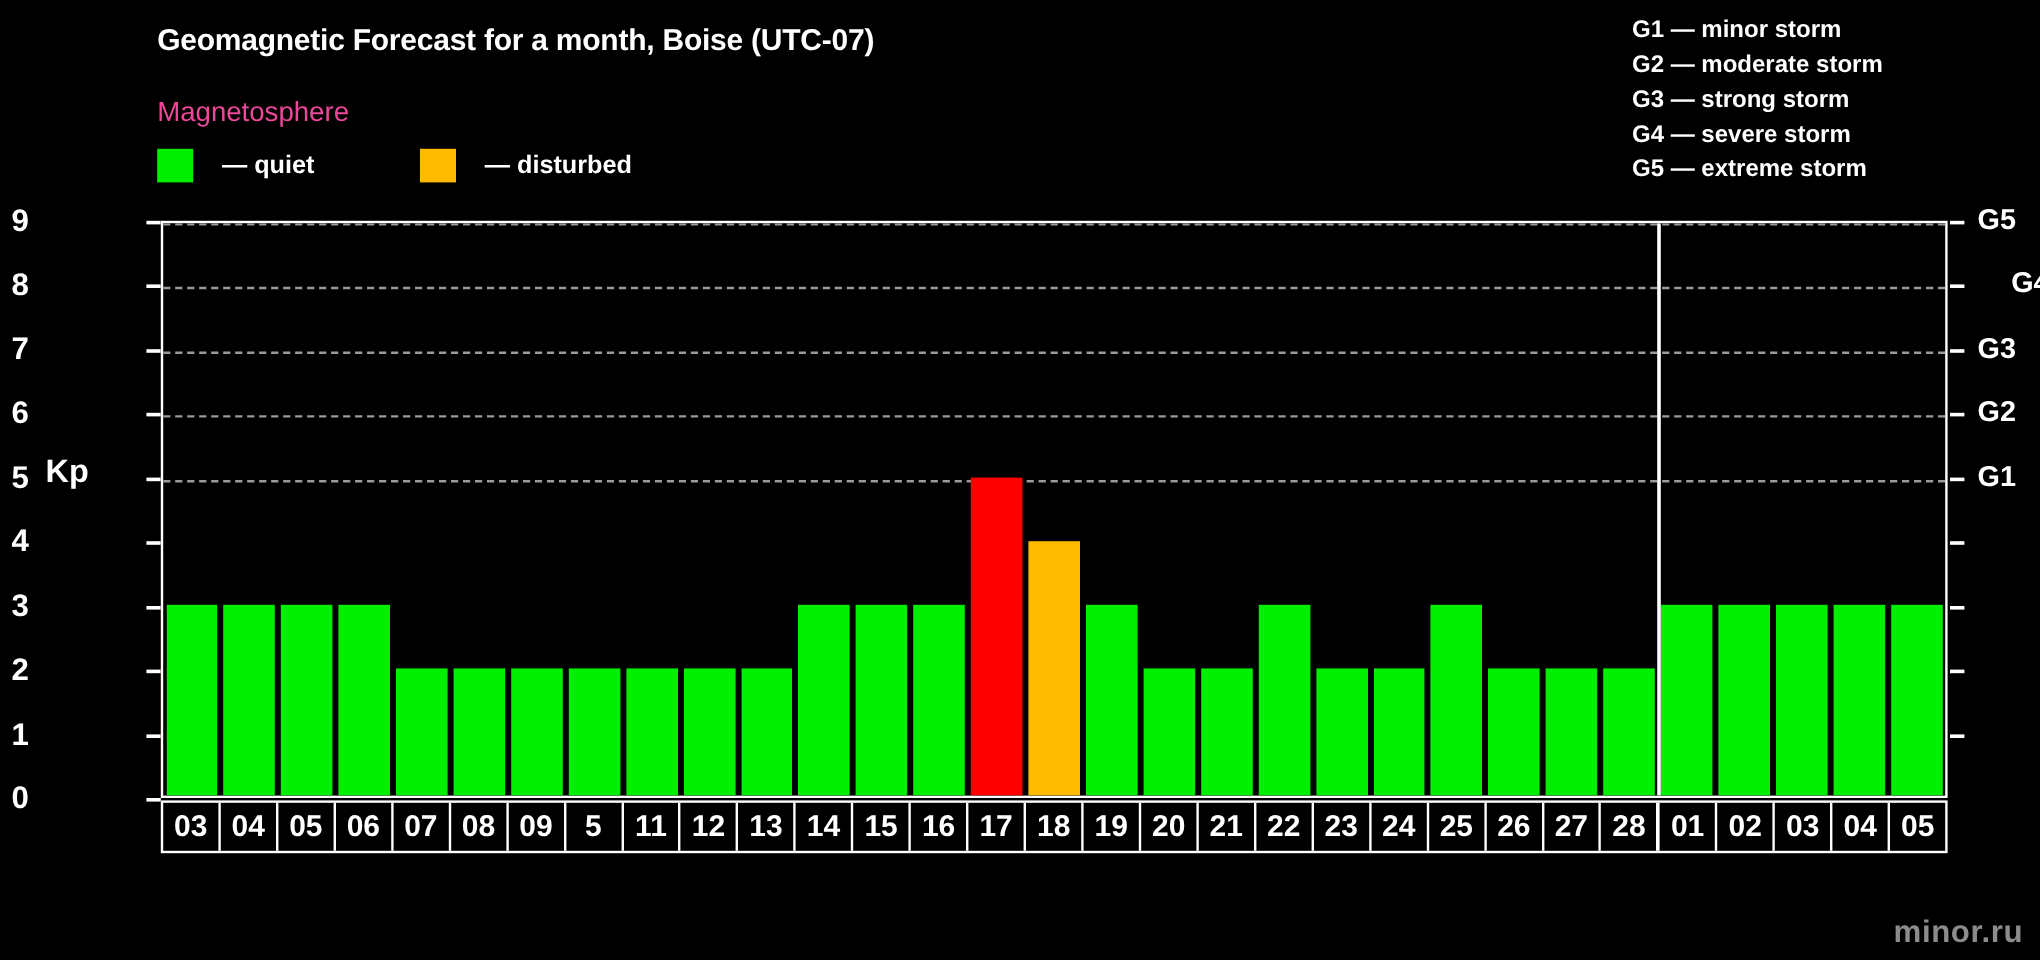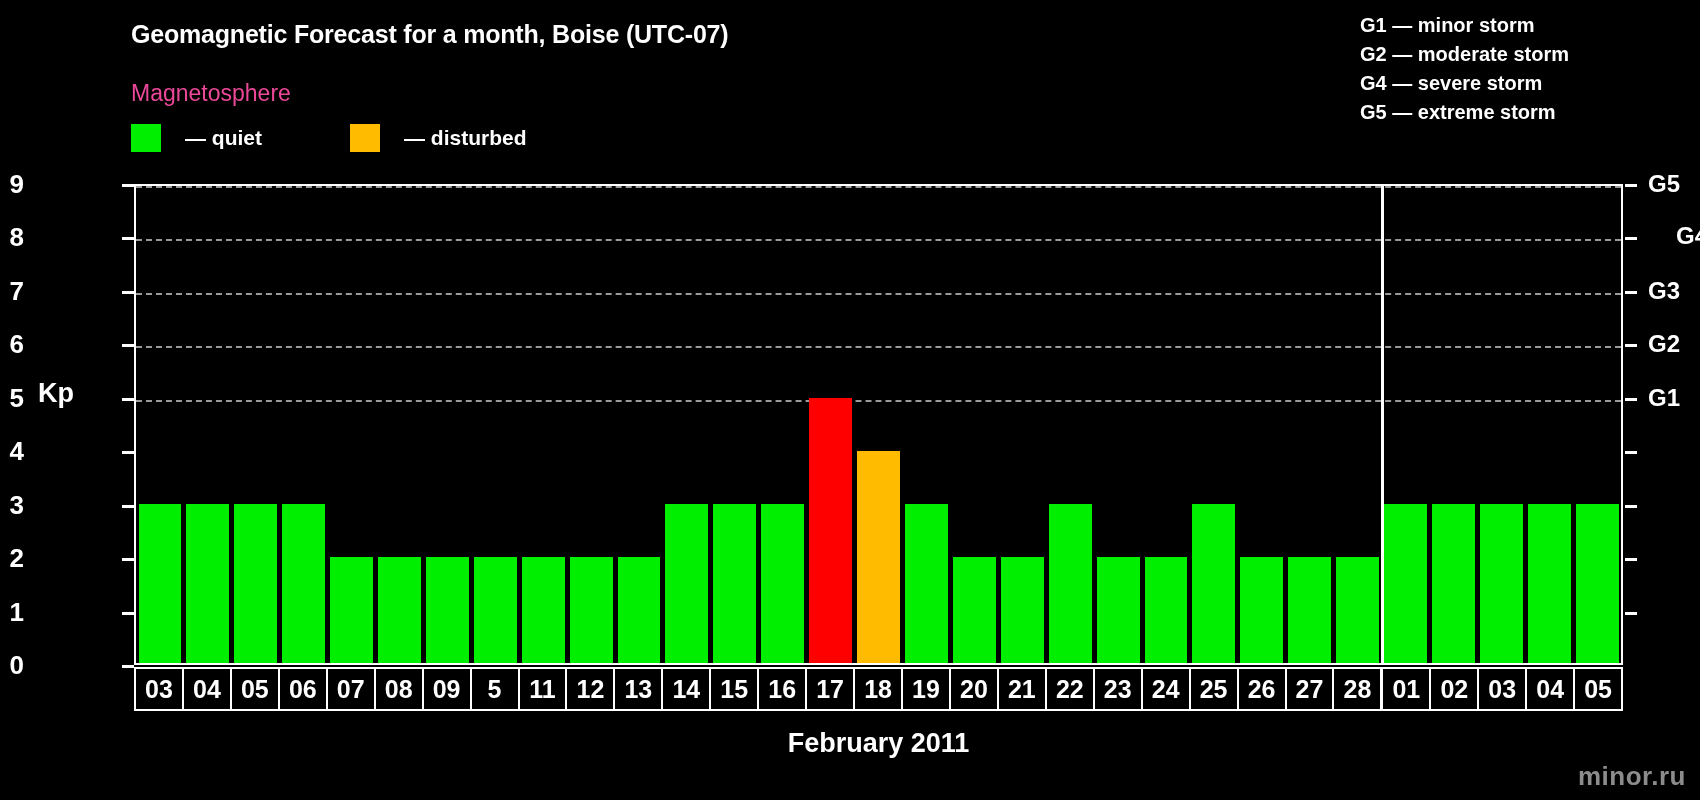--- a/index.html
+++ b/index.html
@@ -248,20 +248,21 @@
       </div>
       <div class="legend-entry" style="margin-left: 88px;">
         <span class="legend-swatch" style="background: rgb(255, 187, 0);"></span>
         <span class="legend-text">— disturbed</span>
       </div>
     </div>
 
   <div id="g-scale-legend">
       <div class="g-scale-line">G1 — minor storm</div>
       <div class="g-scale-line">G2 — moderate storm</div>
+      <div class="g-scale-line">G3 — strong storm</div>
       <div class="g-scale-line">G4 — severe storm</div>
       <div class="g-scale-line">G5 — extreme storm</div>
     </div>
 
   <div id="y-axis-group">
       <div class="y-tick-label" style="top: 665px;">0</div>
       <div class="y-tick-mark" style="top: 665px;"></div>
       <div class="y-tick-label" style="top: 611.556px;">1</div>
       <div class="y-tick-mark" style="top: 611.556px;"></div>
       <div class="y-tick-label" style="top: 558.111px;">2</div>
@@ -433,16 +434,15 @@
       <div class="date-cell">26</div>
       <div class="date-cell">27</div>
       <div class="date-cell" style="border-right: 3px solid rgb(255, 255, 255);">28</div>
       <div class="date-cell">01</div>
       <div class="date-cell">02</div>
       <div class="date-cell">03</div>
       <div class="date-cell">04</div>
       <div class="date-cell">05</div>
     </div>
 
-  <div id="month-footer">February 2011</div>
 
   <div id="watermark">minor.ru</div>
 </div>
 
 </body></html>

